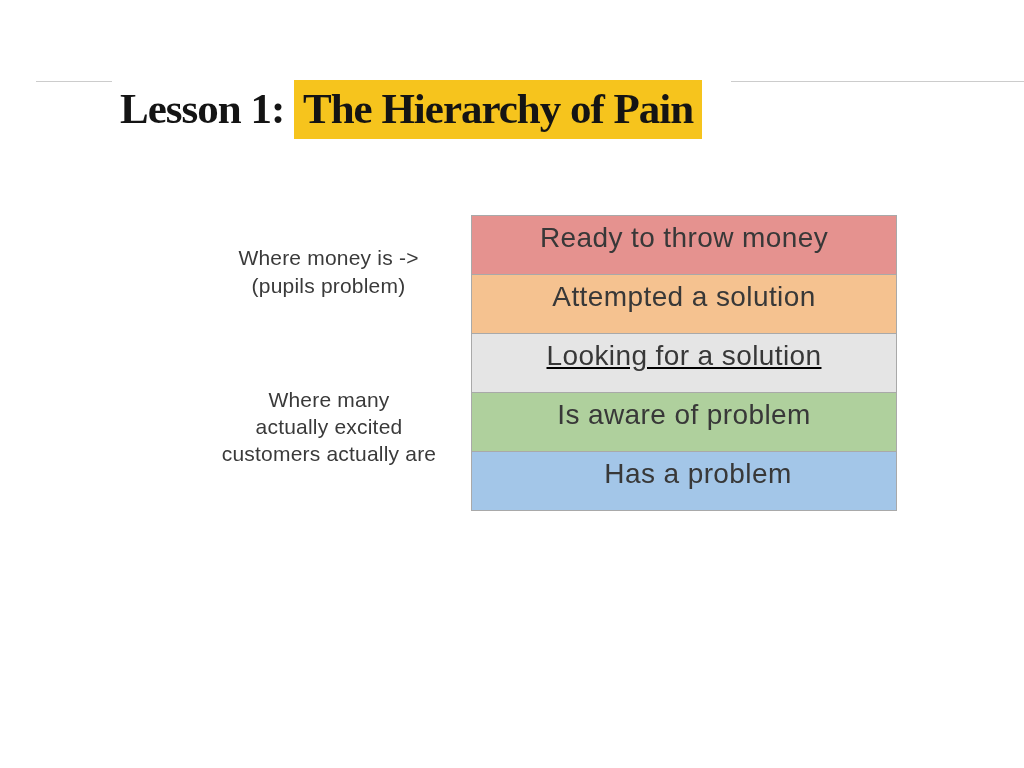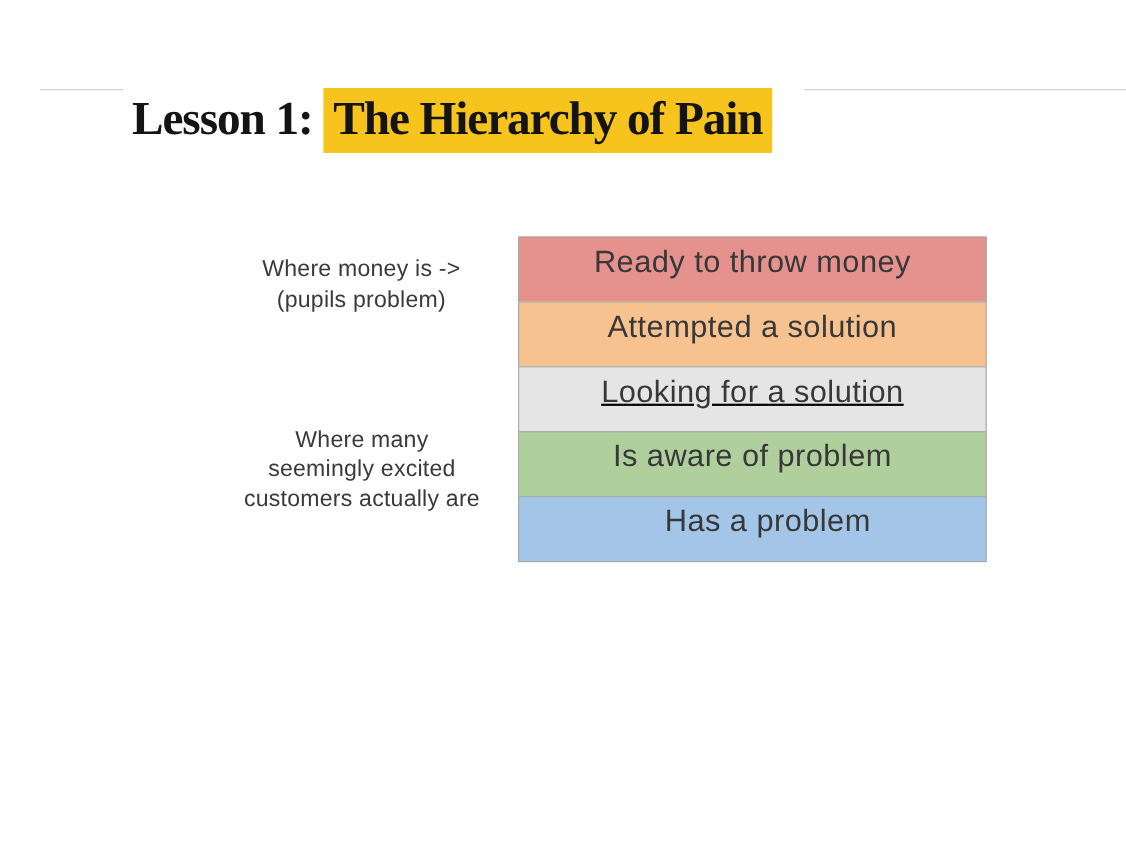--- a/index.html
+++ b/index.html
@@ -43,21 +43,21 @@
   
   .ann {
     position: absolute;
     text-align: center;
     color: #3a3a3a;
     font-size: 21px;
     letter-spacing: 0.2px;
   }
   .ann-money {
     left: 150px;
-    top: 231px;
+    top: 244px;
     width: 285px;
     line-height: 28px;
   }
   .ann-customers {
     left: 148px;
     top: 386px;
     width: 290px;
     line-height: 27px;
     text-align: center;
   }
@@ -104,21 +104,21 @@
 
   <h1 class="title"><span>Lesson 1: </span><span class="hl" style="background: rgb(246, 196, 29);">The Hierarchy of Pain</span></h1>
 
   <div class="ann ann-money">
     <div>Where money is -&gt;</div>
     <div>(pupils problem)</div>
   </div>
 
   <div class="ann ann-customers">
     <div>Where many</div>
-    <div>seemingly excited</div>
+    <div>actually excited</div>
     <div>customers actually are</div>
   </div>
 
   <div class="stack">
     <div class="level" style="background: rgb(229, 146, 143); border-color: rgb(169, 169, 169);">
       <span>Ready to throw money</span>
     </div>
     <div class="level" style="background: rgb(245, 194, 144); border-color: rgb(169, 169, 169);">
       <span>Attempted a solution</span>
     </div>

